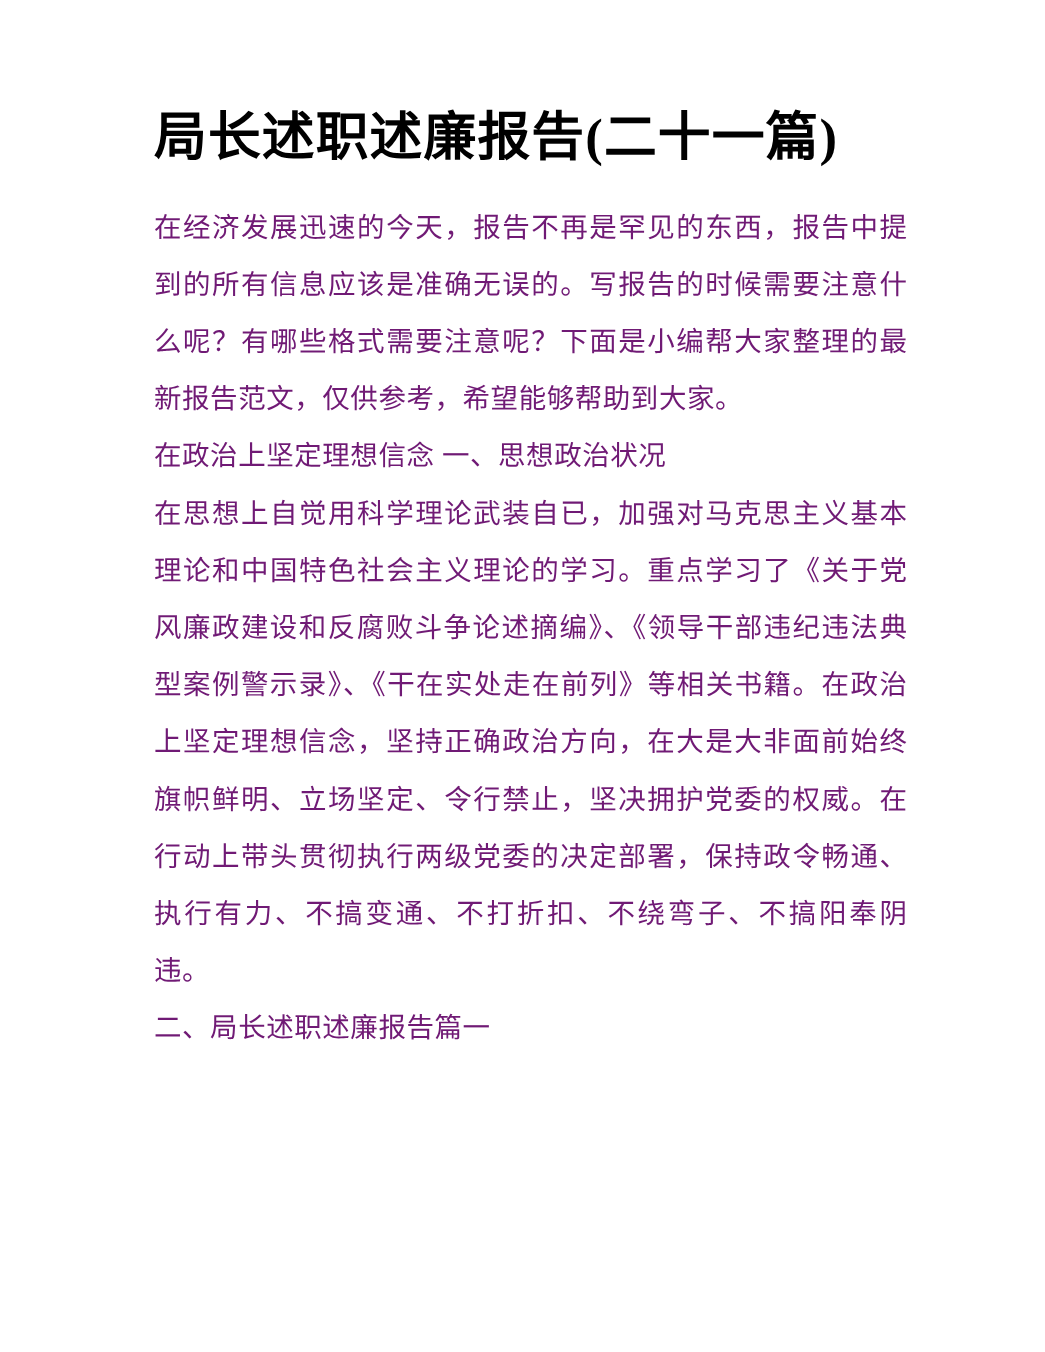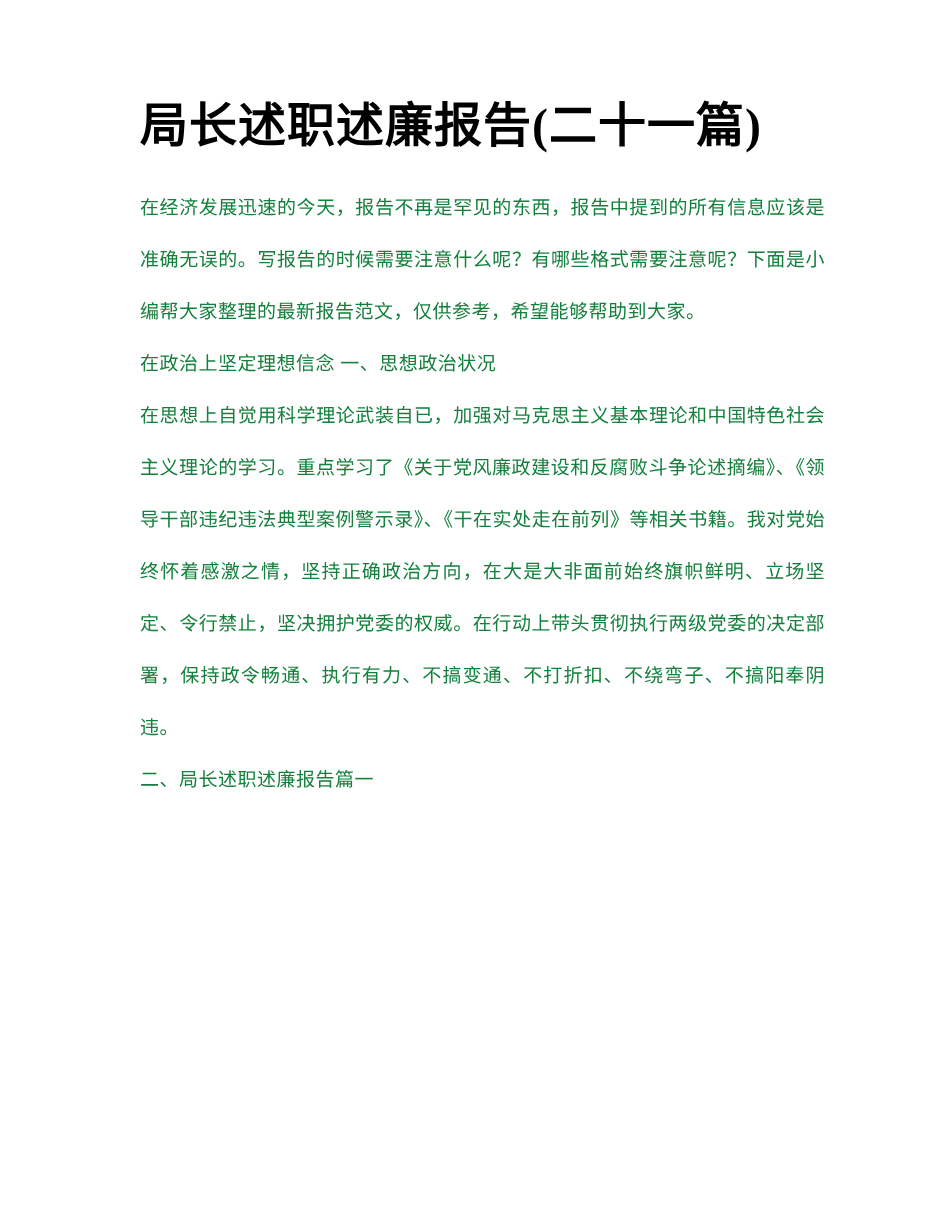--- a/index.html
+++ b/index.html
@@ -23,36 +23,36 @@
     margin: 0 0 26px 0;
     font-size: 48px;
     line-height: 1.25;
     font-weight: bold;
     color: #000000;
     letter-spacing: 1px;
     white-space: nowrap;
   }
   .para {
     margin: 0;
-    font-size: 19px;
+    font-size: 25px;
     line-height: 52px;
     text-align: justify;
     text-justify: inter-ideograph;
     letter-spacing: 0.5px;
     word-break: break-all;
-    color: #15803d;
+    color: #701a75;
   }
 </style>
 </head>
 <body>
 
 <main class="page">
   <h1 class="doc-title">局长述职述廉报告(二十一篇)</h1>
 
   <p class="para">在经济发展迅速的今天，报告不再是罕见的东西，报告中提到的所有信息应该是准确无误的。写报告的时候需要注意什么呢？有哪些格式需要注意呢？下面是小编帮大家整理的最新报告范文，仅供参考，希望能够帮助到大家。</p>
 
   <p class="para">在政治上坚定理想信念 一、思想政治状况</p>
 
-  <p class="para">在思想上自觉用科学理论武装自已，加强对马克思主义基本理论和中国特色社会主义理论的学习。重点学习了《关于党风廉政建设和反腐败斗争论述摘编》、《领导干部违纪违法典型案例警示录》、《干在实处走在前列》等相关书籍。我对党始终怀着感激之情，坚持正确政治方向，在大是大非面前始终旗帜鲜明、立场坚定、令行禁止，坚决拥护党委的权威。在行动上带头贯彻执行两级党委的决定部署，保持政令畅通、执行有力、不搞变通、不打折扣、不绕弯子、不搞阳奉阴违。</p>
+  <p class="para">在思想上自觉用科学理论武装自已，加强对马克思主义基本理论和中国特色社会主义理论的学习。重点学习了《关于党风廉政建设和反腐败斗争论述摘编》、《领导干部违纪违法典型案例警示录》、《干在实处走在前列》等相关书籍。在政治上坚定理想信念，坚持正确政治方向，在大是大非面前始终旗帜鲜明、立场坚定、令行禁止，坚决拥护党委的权威。在行动上带头贯彻执行两级党委的决定部署，保持政令畅通、执行有力、不搞变通、不打折扣、不绕弯子、不搞阳奉阴违。</p>
 
   <p class="para">二、局长述职述廉报告篇一</p>
 
 </main>
 
 </body></html>

